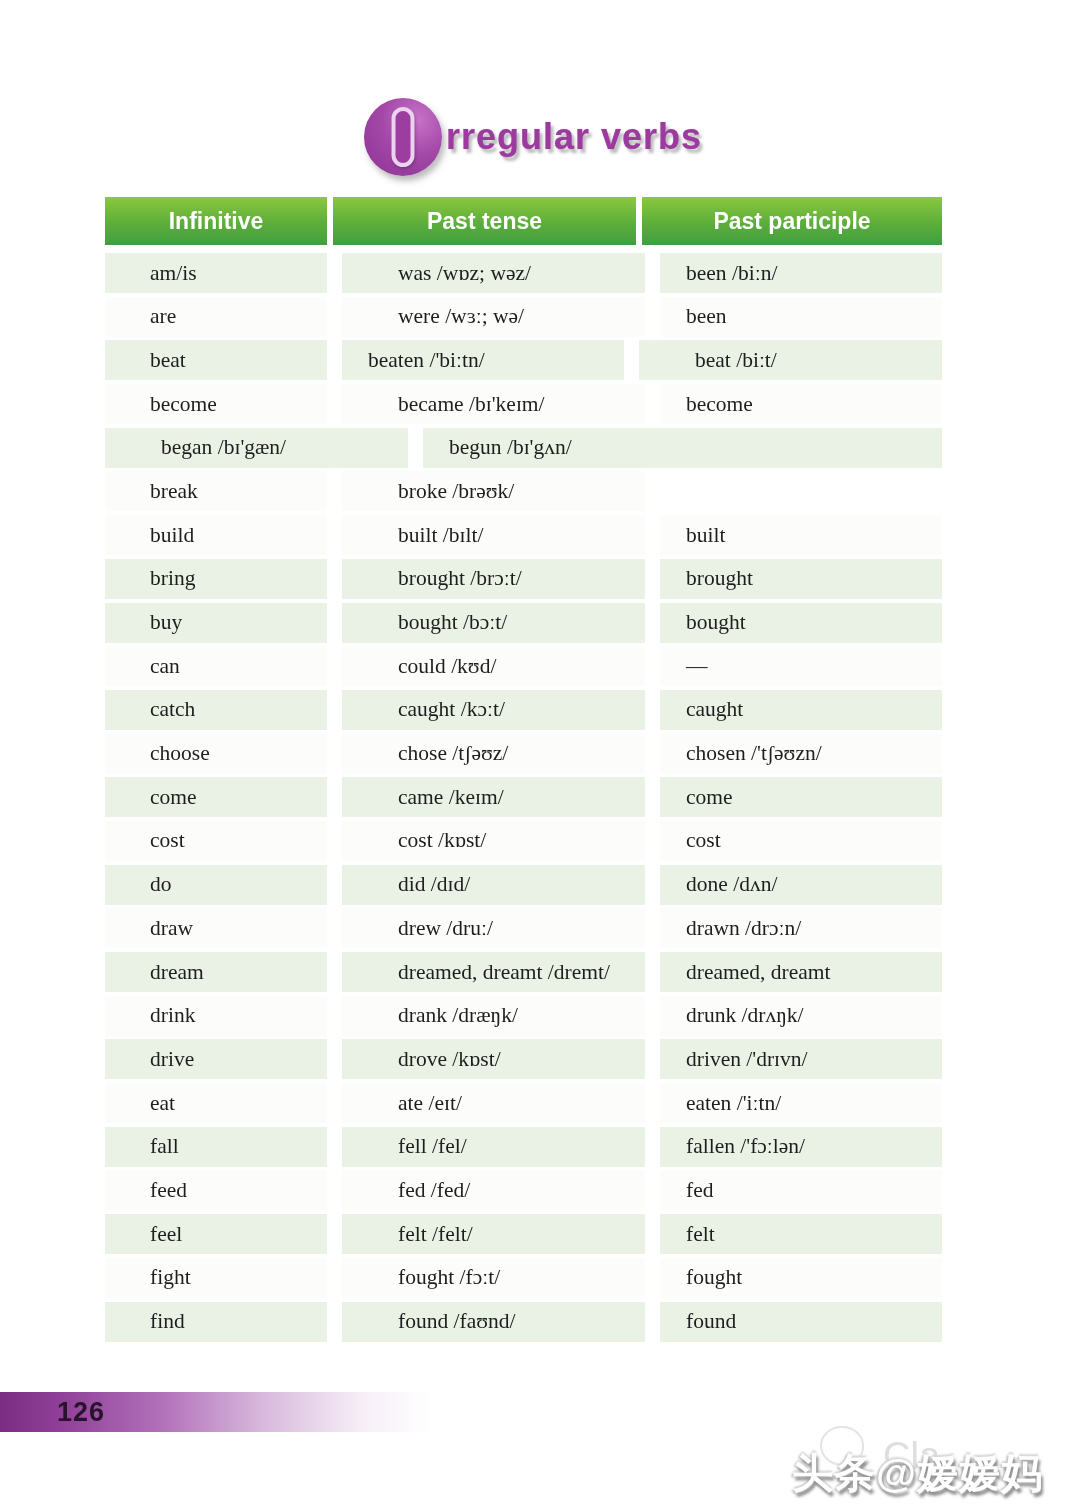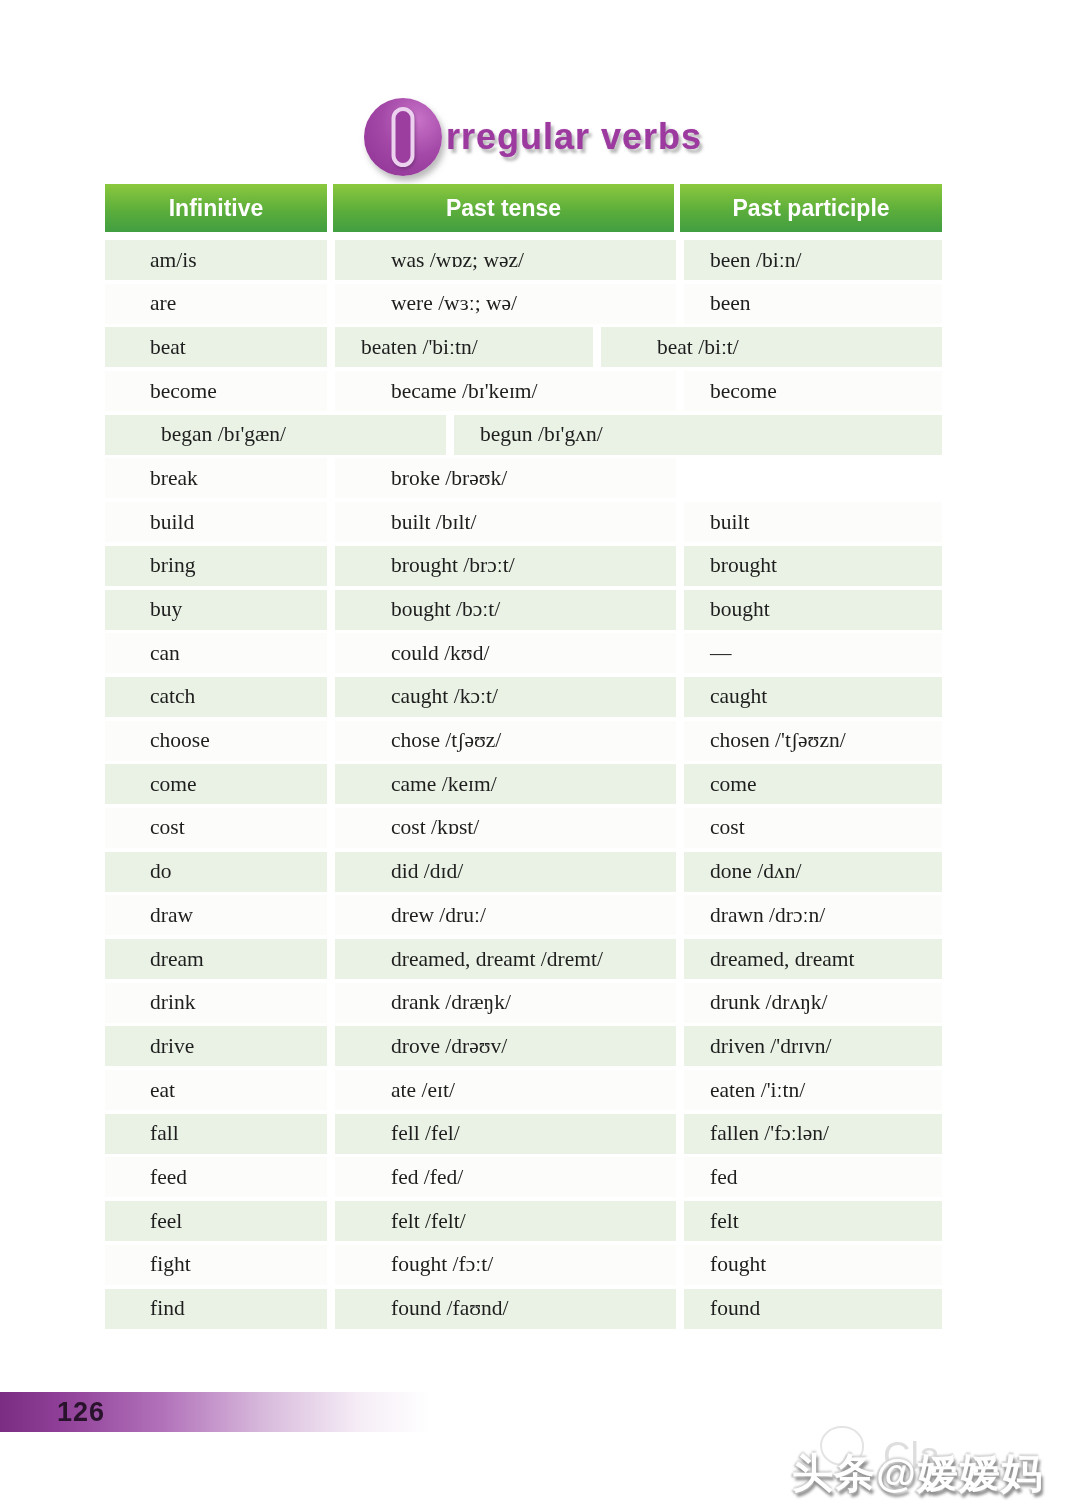--- a/index.html
+++ b/index.html
@@ -25,30 +25,30 @@
     border:4px solid #ecd2ee; border-radius:12px;
     box-shadow: 1px 2px 3px rgba(90,40,95,0.5);
   }
   .title-text {
     margin-left:4px; font-size:36px; font-weight:bold; color:#9c3aa0;
     letter-spacing:1px;
     text-shadow: 3px 4px 3px rgba(150,150,150,0.65), 0 0 1px #c78fc9;
   }
 
   
-  .tbl { position:absolute; left:105px; top:184px; width:837px; }
+  .tbl { position:absolute; left:105px; top:197px; width:837px; }
   .thead { display:flex; gap:6px; height:48px; }
   .th {
     background: linear-gradient(to bottom, #8bc83e 0%, #5cae3b 55%, #419e41 100%);
     color:#ffffff; font-weight:bold; font-size:23px;
     display:flex; align-items:center; justify-content:center;
   }
-  .c1 { width:222px; } .c2 { width:341px; } .c3 { flex:1; }
+  .c1 { width:222px; } .c2 { width:303px; } .c3 { flex:1; }
   .tbody { margin-top:8px; }
-  .tr { display:flex; gap:8px; height:40px; margin-bottom:3.7px; }
+  .tr { display:flex; gap:15px; height:40px; margin-bottom:3.7px; }
   .td {
     display:flex; align-items:center;
     font-family:"Liberation Serif","DejaVu Serif",serif;
     font-size:21.5px; color:#1e1e1e; box-sizing:border-box;
   }
   .tr.stripe-green .td { background:#eaf2e5; }
   .tr.stripe-white .td { background:#fcfdfa; }
   .td.c1 { padding-left:45px; }
   .td.c2 { padding-left:56px; }
   .td.c3 { padding-left:26px; }
@@ -184,21 +184,21 @@
           <span class="td c2">dreamed, dreamt /dremt/</span>
           <span class="td c3">dreamed, dreamt</span>
         </div>
         <div class="tr stripe-white">
           <span class="td c1">drink</span>
           <span class="td c2">drank /dræŋk/</span>
           <span class="td c3">drunk /drʌŋk/</span>
         </div>
         <div class="tr stripe-green">
           <span class="td c1">drive</span>
-          <span class="td c2">drove /drəʊv/</span>
+          <span class="td c2">drove /kɒst/</span>
           <span class="td c3">driven /'drɪvn/</span>
         </div>
         <div class="tr stripe-white">
           <span class="td c1">eat</span>
           <span class="td c2">ate /eɪt/</span>
           <span class="td c3">eaten /'iːtn/</span>
         </div>
         <div class="tr stripe-green">
           <span class="td c1">fall</span>
           <span class="td c2">fell /fel/</span>

